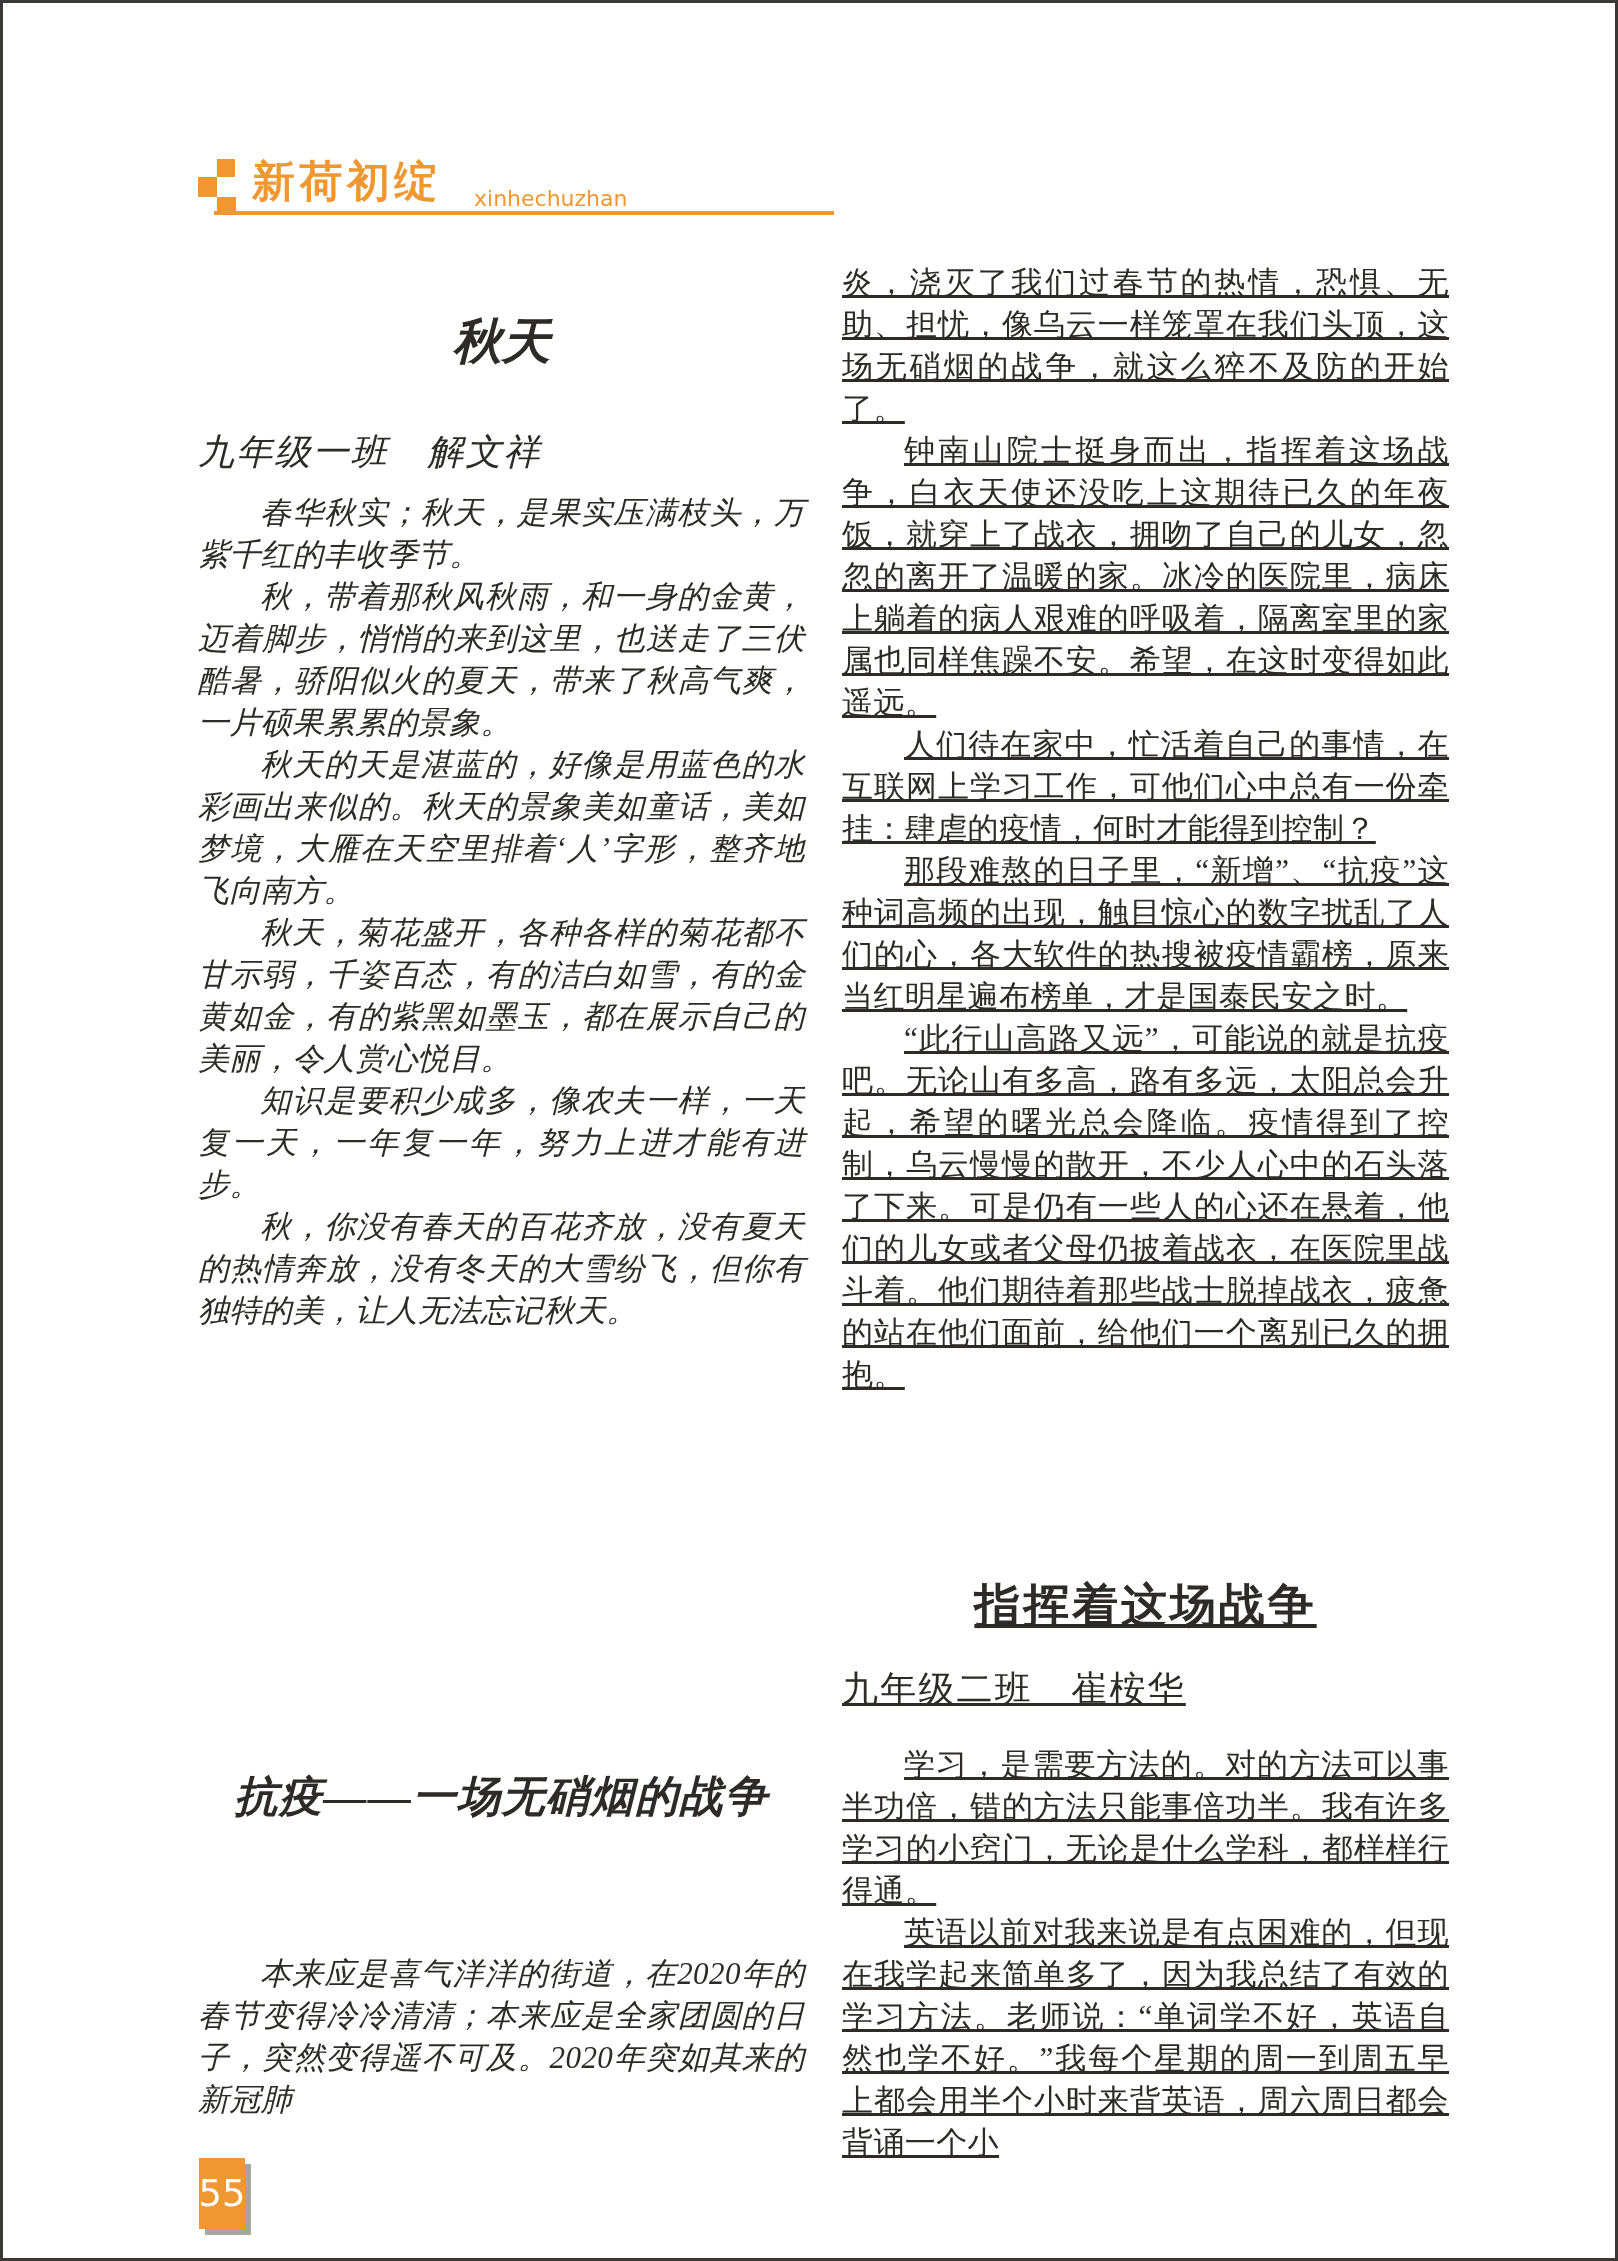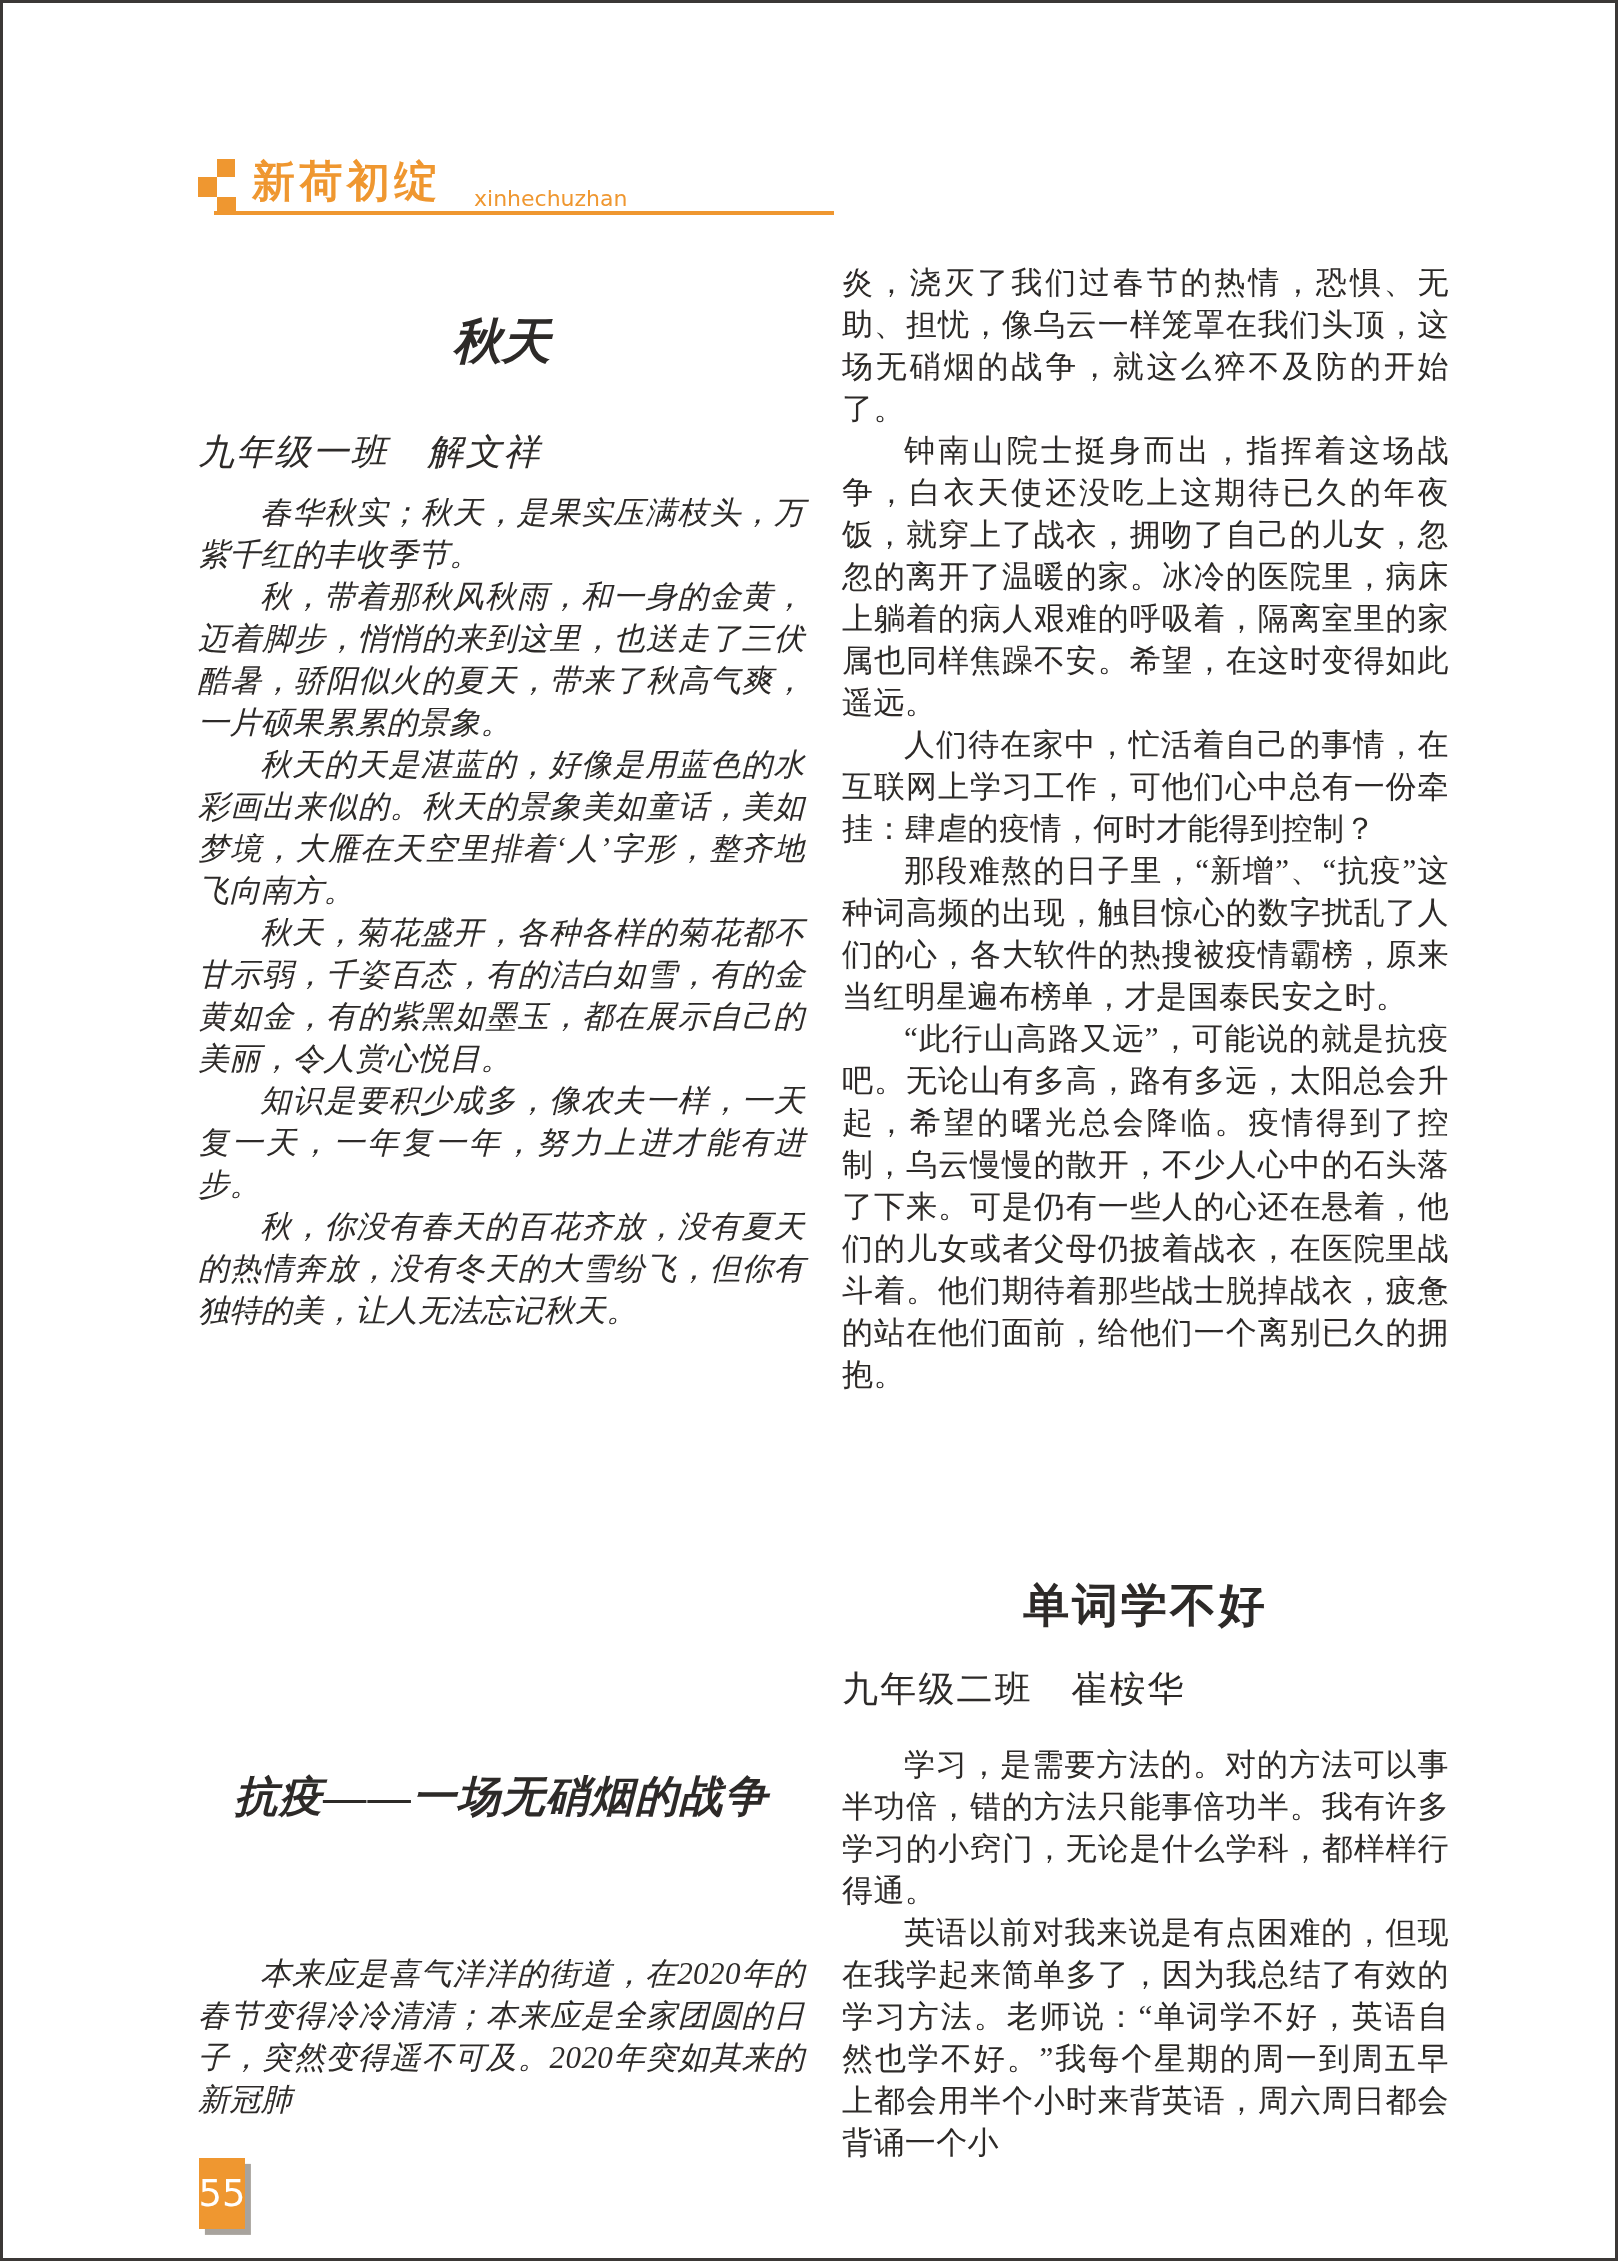--- a/index.html
+++ b/index.html
@@ -28,21 +28,21 @@
   }
   .logo-pinyin {
     left:471px; top:185px;
     font-family:"DejaVu Sans","Liberation Sans",sans-serif;
     font-size:22px; color:#ef9730; line-height:1;
   }
   .header-rule { left:211px; top:208px; width:620px; height:3.7px; background:#ef9730; }
 
   
   .col-left  { left:195px;  width:607px;font-style:italic; }
-  .col-right { left:839px; width:607px; }
+  .col-right { left:839px; width:607px;text-decoration:underline; }
 
   .article-title {
     width:607px; text-align:center; font-weight:700; line-height:1.1;
     color:#2d2a28;
   }
   .t-autumn { font-size:49px; }
   .t-anti   { font-size:43px; letter-spacing:1.5px; }
   .t-study  { font-size:46px; letter-spacing:2.9px; }
 
   .byline {
@@ -103,21 +103,21 @@
   <div class="abs page-num">55</div>
 
   <div class="abs col-right body" style="top:259px;">
     <p class="noindent">炎，浇灭了我们过春节的热情，恐惧、无助、担忧，像乌云一样笼罩在我们头顶，这场无硝烟的战争，就这么猝不及防的开始了。</p>
     <p>钟南山院士挺身而出，指挥着这场战争，白衣天使还没吃上这期待已久的年夜饭，就穿上了战衣，拥吻了自己的儿女，忽忽的离开了温暖的家。冰冷的医院里，病床上躺着的病人艰难的呼吸着，隔离室里的家属也同样焦躁不安。希望，在这时变得如此遥远。</p>
     <p>人们待在家中，忙活着自己的事情，在互联网上学习工作，可他们心中总有一份牵挂：肆虐的疫情，何时才能得到控制？</p>
     <p>那段难熬的日子里，“新增”、“抗疫”这种词高频的出现，触目惊心的数字扰乱了人们的心，各大软件的热搜被疫情霸榜，原来当红明星遍布榜单，才是国泰民安之时。</p>
     <p>“此行山高路又远”，可能说的就是抗疫吧。无论山有多高，路有多远，太阳总会升起，希望的曙光总会降临。疫情得到了控制，乌云慢慢的散开，不少人心中的石头落了下来。可是仍有一些人的心还在悬着，他们的儿女或者父母仍披着战衣，在医院里战斗着。他们期待着那些战士脱掉战衣，疲惫的站在他们面前，给他们一个离别已久的拥抱。</p>
   </div>
 
-  <div class="abs col-right article-title t-study" style="top:1578px;">单词学不好</div>
+  <div class="abs col-right article-title t-study" style="top:1578px;">指挥着这场战争</div>
 
   <div class="abs col-right byline" style="top:1665px;">九年级二班　崔桉华</div>
 
   <div class="abs col-right body" style="top:1741px;">
     <p>学习，是需要方法的。对的方法可以事半功倍，错的方法只能事倍功半。我有许多学习的小窍门，无论是什么学科，都样样行得通。</p>
     <p>英语以前对我来说是有点困难的，但现在我学起来简单多了，因为我总结了有效的学习方法。老师说：“单词学不好，英语自然也学不好。”我每个星期的周一到周五早上都会用半个小时来背英语，周六周日都会背诵一个小</p>
   </div>
 
 </div>
 

